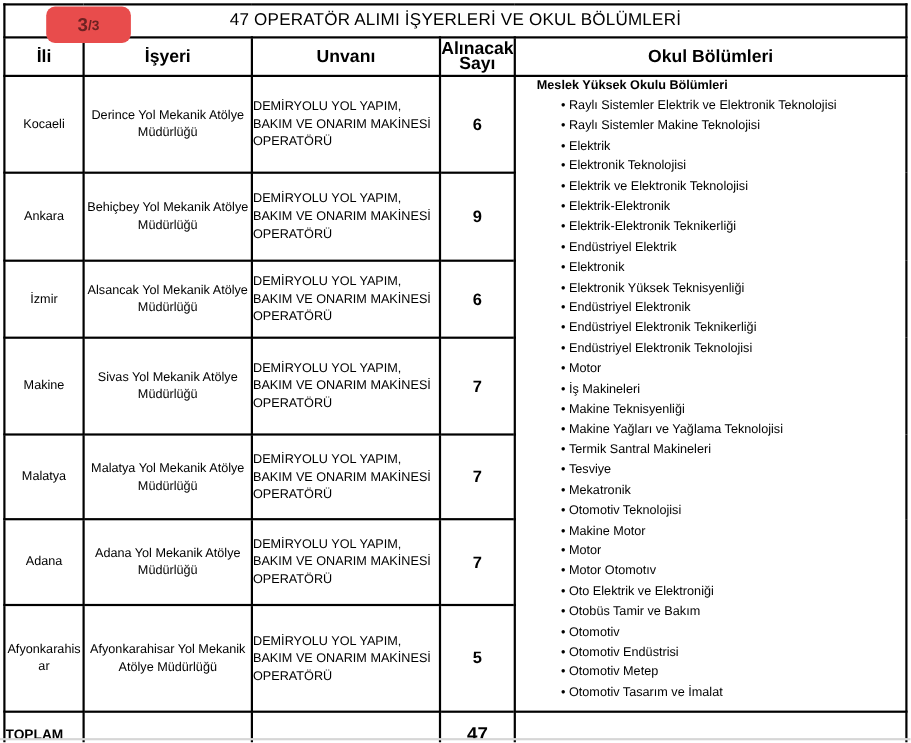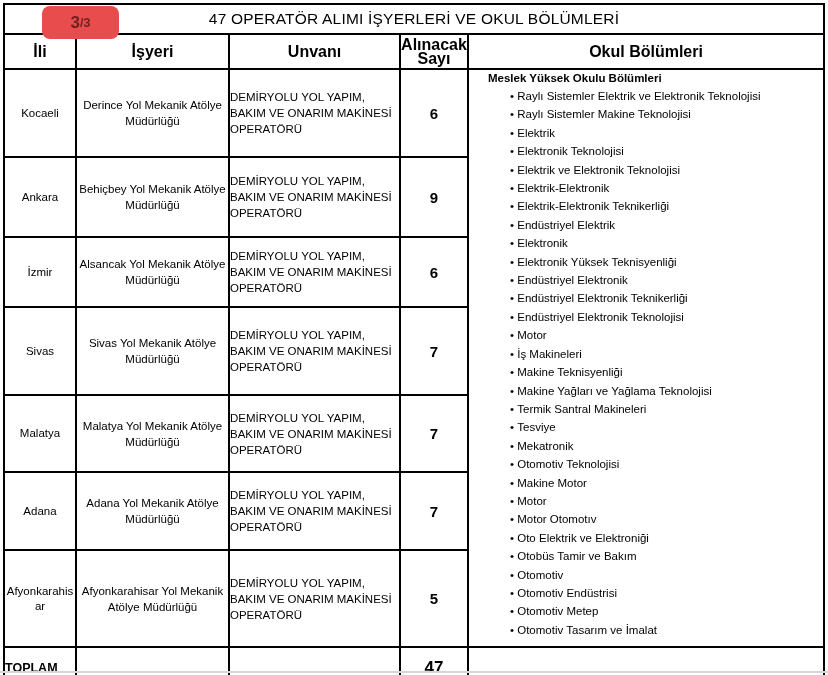--- a/index.html
+++ b/index.html
@@ -209,21 +209,21 @@
     </tr>
 
     <tr style="height:70px">
       <td class="province-cell">İzmir</td>
       <td class="workplace-cell">Alsancak Yol Mekanik Atölye Müdürlüğü</td>
       <td class="position-cell">DEMİRYOLU YOL YAPIM, BAKIM VE ONARIM MAKİNESİ OPERATÖRÜ</td>
       <td class="count-cell">6</td>
     </tr>
 
     <tr style="height:88px">
-      <td class="province-cell">Sivas</td>
+      <td class="province-cell">Makine</td>
       <td class="workplace-cell">Sivas Yol Mekanik Atölye Müdürlüğü</td>
       <td class="position-cell">DEMİRYOLU YOL YAPIM, BAKIM VE ONARIM MAKİNESİ OPERATÖRÜ</td>
       <td class="count-cell">7</td>
     </tr>
 
     <tr style="height:77px">
       <td class="province-cell">Malatya</td>
       <td class="workplace-cell">Malatya Yol Mekanik Atölye Müdürlüğü</td>
       <td class="position-cell">DEMİRYOLU YOL YAPIM, BAKIM VE ONARIM MAKİNESİ OPERATÖRÜ</td>
       <td class="count-cell">7</td>

